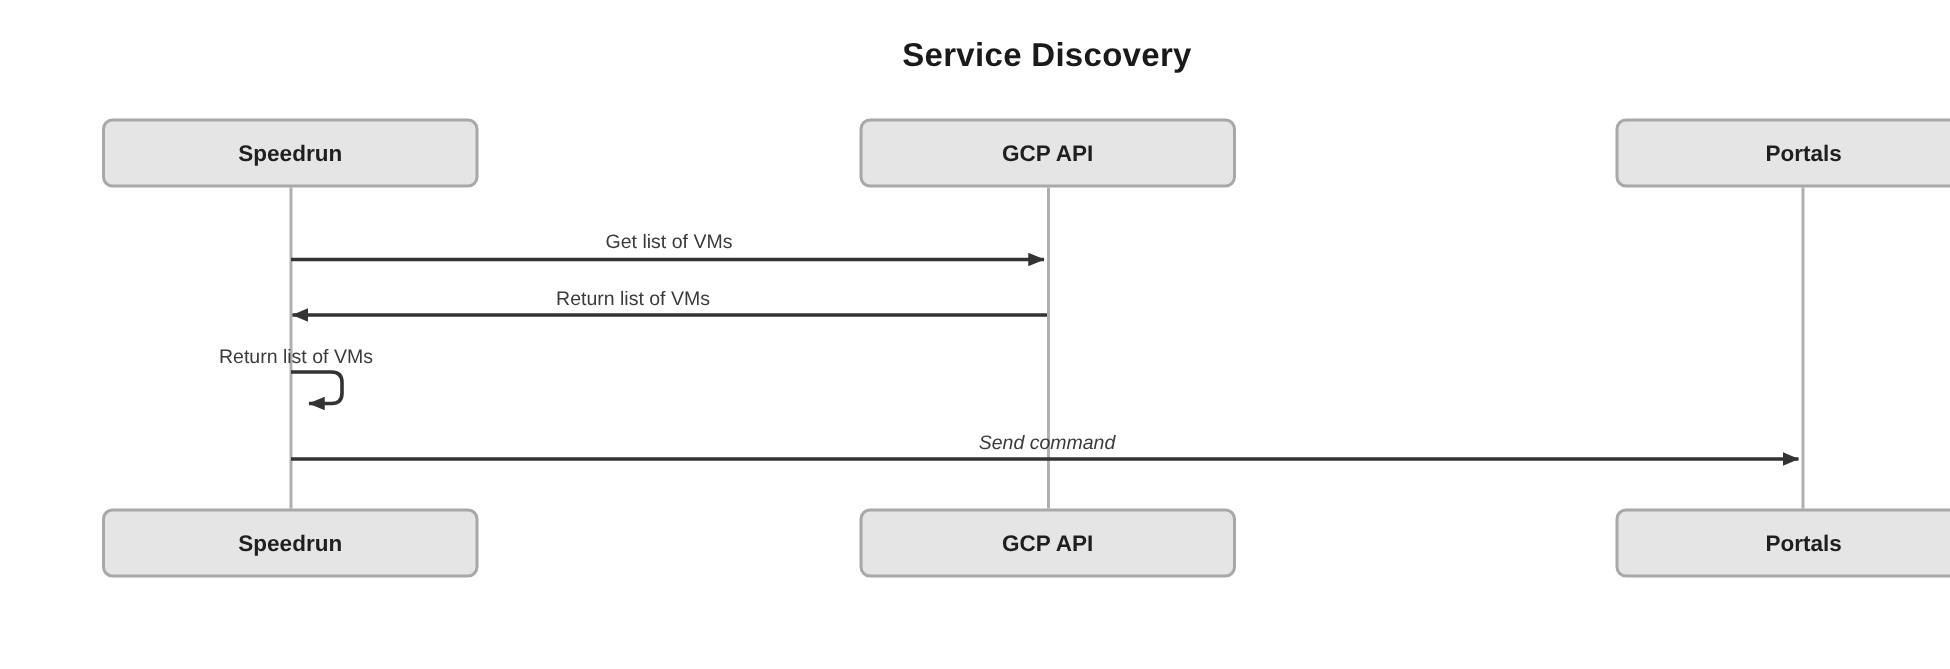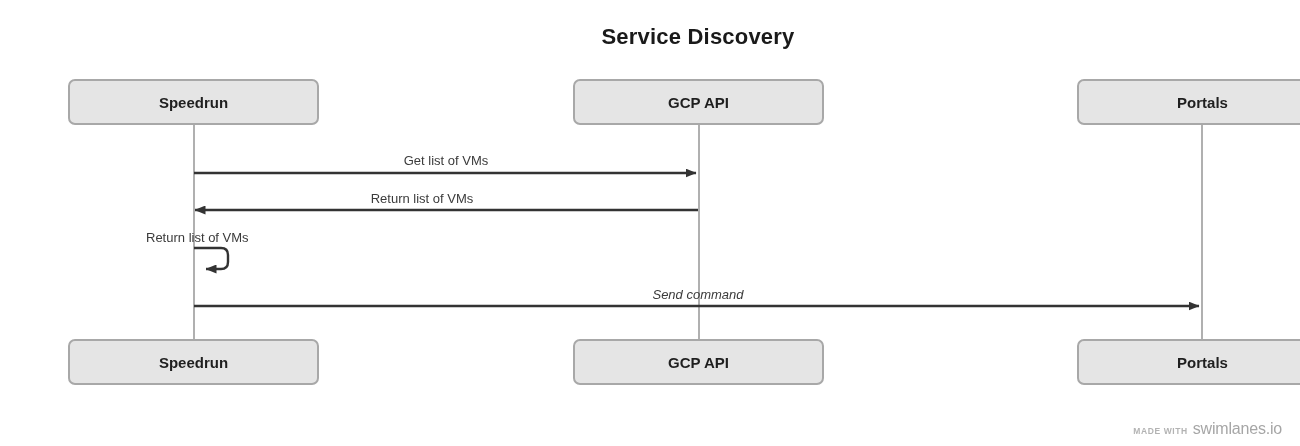--- a/index.html
+++ b/index.html
@@ -140,18 +140,14 @@
     <path d="M146,248 H173 Q180,248 180,255 V262 Q180,269 173,269 H158" fill="none" stroke="#333333" stroke-width="2.4" marker-end="url(#ah-left)"></path>
 
     <line x1="146" y1="306" x2="1151" y2="306" stroke="#333333" stroke-width="2.4" marker-end="url(#ah-right)"></line>
   </svg>
 
   <div class="msg-label centered" style="left:398px; top:153px;">Get list of VMs</div>
   <div class="msg-label centered" style="left:374px; top:191px;">Return list of VMs</div>
   <div class="msg-label" style="left:98px; top:230px;">Return list of VMs</div>
   <div class="msg-label centered" style="left:650px; top:287px;font-style:italic;">Send command</div>
 
-  <div class="footer">
-    <span class="footer-made">MADE WITH</span>
-    <span class="footer-brand">swimlanes.io</span>
-  </div>
 
 </div>
 
 </body></html>

